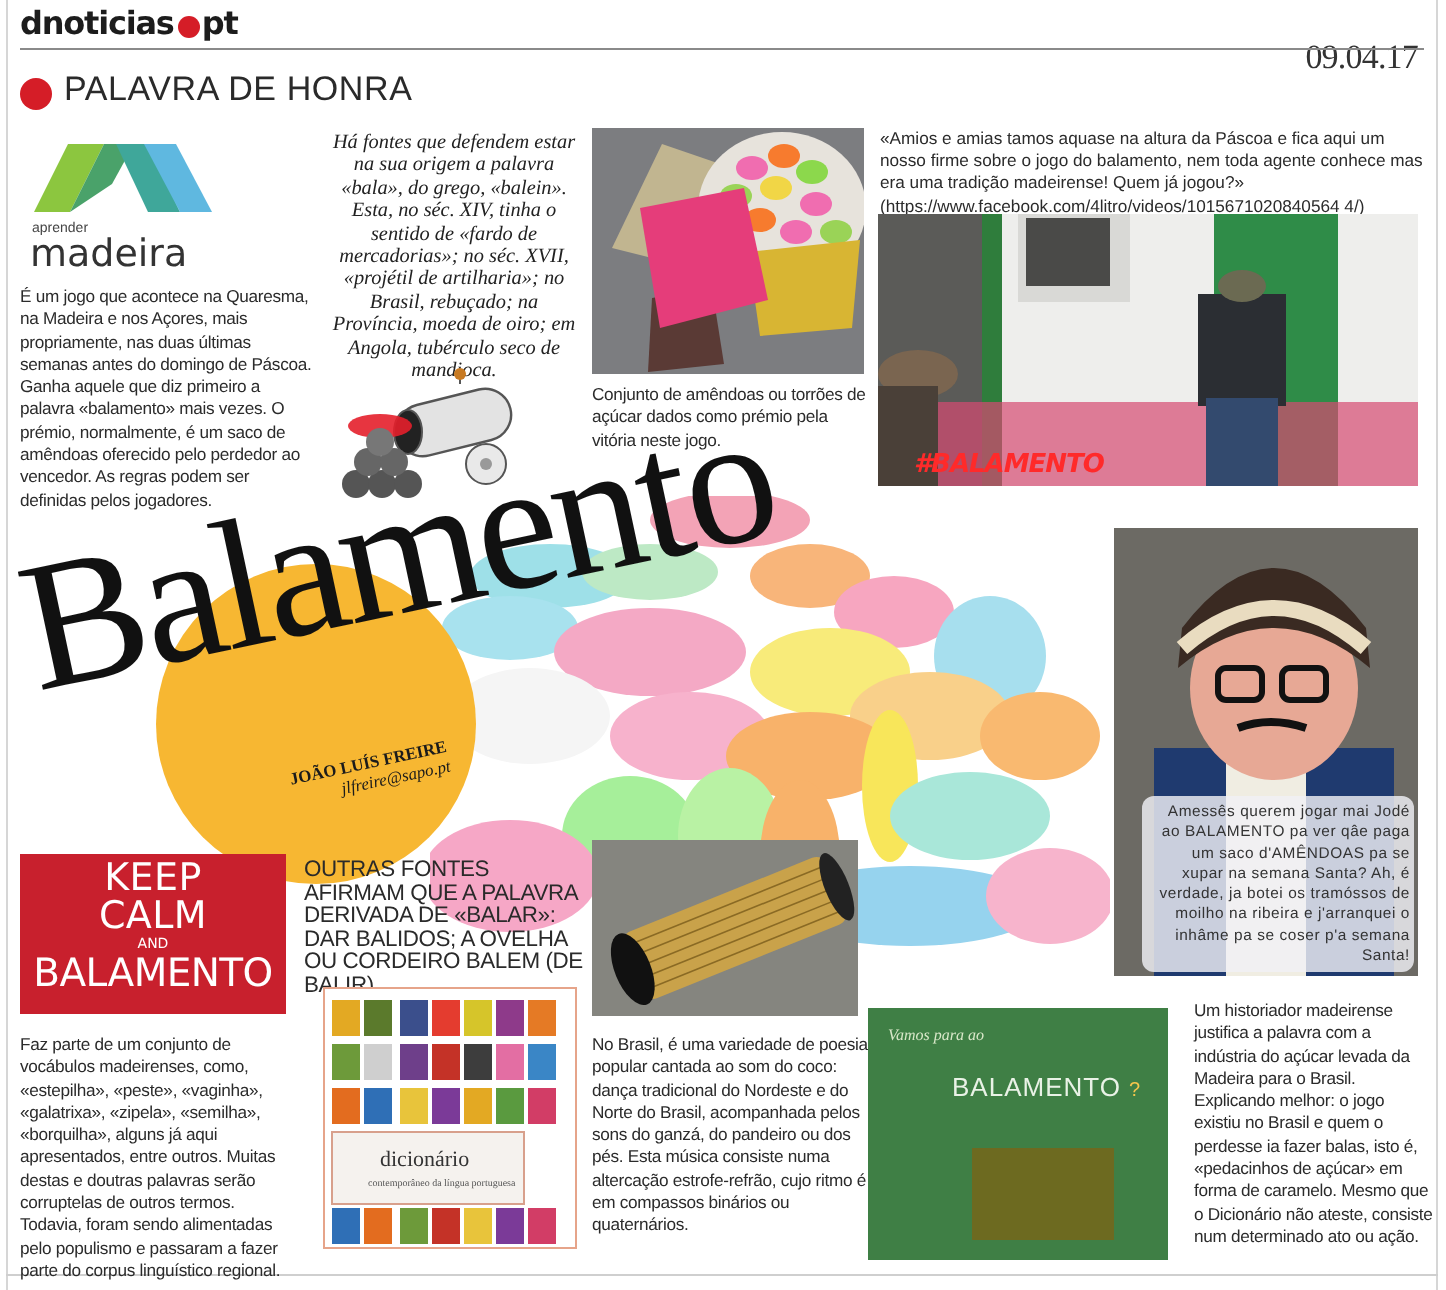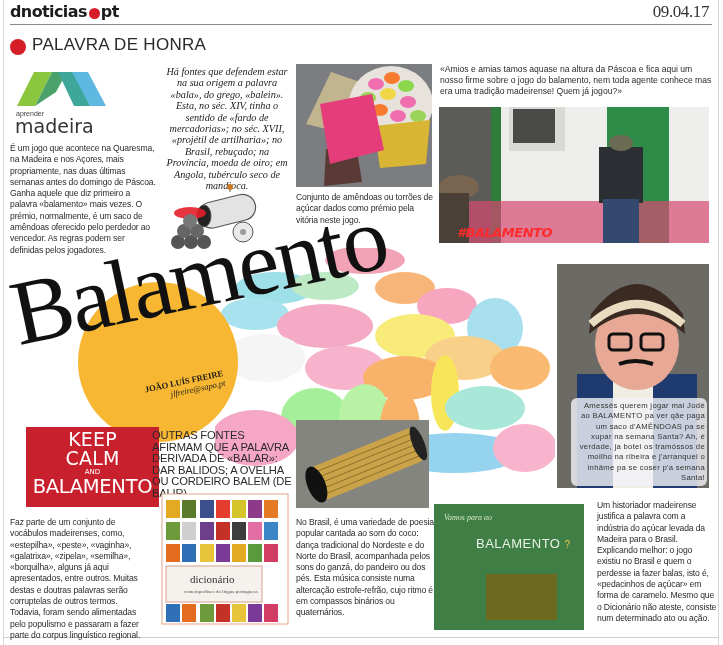--- a/index.html
+++ b/index.html
@@ -9,21 +9,21 @@
 
   
   .frame-left { left: 3px; top: 0; width: 1px; height: 645px; background: #d6d6d6; }
   .frame-right { left: 718px; top: 0; width: 1px; height: 645px; background: #d6d6d6; }
   .frame-bottom { left: 3px; top: 637px; width: 716px; height: 1px; background: #cfcfcf; }
 
   
   .masthead { left: 10px; top: 2px; font-family: "DejaVu Sans", sans-serif; font-weight: bold; font-size: 16px; letter-spacing: -0.6px; color: #1c1c1c; display: flex; align-items: center; }
   .masthead .dot { display: inline-block; width: 11px; height: 11px; border-radius: 50%; background: #d51d27; margin: 3px 1px 0 2px; }
   .header-rule { left: 10px; top: 24px; width: 702px; height: 1px; background: #8a8a8a; }
-  .date { right: 14px; top: 2px; font-family: "Liberation Serif", serif; font-size: 17px; color: #333; letter-spacing: -0.4px; }
+  .date { right: 14px; top: 19px; font-family: "Liberation Serif", serif; font-size: 17px; color: #333; letter-spacing: -0.4px; }
   .section { left: 10px; top: 35px; display: flex; align-items: flex-end; }
   .section .bullet { width: 16px; height: 16px; border-radius: 50%; background: #d51d27; margin-right: 6px; }
   .section span.label { font-size: 17px; color: #2a2a2a; letter-spacing: 0.3px; }
 
   
   .logo { left: 12px; top: 66px; width: 100px; height: 70px; }
   .body-text { font-size: 8.6px; line-height: 11.3px; color: #2b2b2b; letter-spacing: -0.15px; }
   .intro { left: 10px; top: 143px; width: 148px; }
 
   
@@ -46,21 +46,21 @@
   .byline .mail { font-style: italic; font-size: 8.5px; color: #1b1b1b; display: block; }
 
   
   .pile { left: 215px; top: 248px; width: 340px; height: 240px; }
 
   
   .comedian { left: 557px; top: 264px; width: 152px; height: 224px; overflow: hidden; background: #5d5a55; }
   .speech { left: 14px; top: 134px; width: 136px; background: rgba(240,240,245,0.82); border-radius: 6px; padding: 3px 2px; font-size: 7.7px; line-height: 10.3px; text-align: right; color: #333; letter-spacing: 0.3px; }
 
   
-  .keepcalm { left: 10px; top: 427px; width: 133px; height: 80px; background: #c8202d; color: #fff; text-align: center; font-family: "DejaVu Sans", sans-serif; padding-top: 3px; margin-left: 16px; }
+  .keepcalm { left: 10px; top: 427px; width: 133px; height: 80px; background: #c8202d; color: #fff; text-align: center; font-family: "DejaVu Sans", sans-serif; padding-top: 3px; }
   .keepcalm .big { display: block; font-size: 19px; line-height: 19px; letter-spacing: 0.2px; }
   .keepcalm .and { display: block; font-size: 7px; line-height: 9px; }
   .keepcalm .last { display: block; font-size: 19.5px; line-height: 20px; letter-spacing: -0.3px; }
   .vocab { left: 10px; top: 517px; width: 138px; }
 
   .otras { left: 152px; top: 430px; width: 142px; font-size: 11.2px; line-height: 11.5px; color: #2a2a2a; letter-spacing: -0.2px; }
   .dicionario { left: 160px; top: 492px; width: 130px; height: 134px; }
 
   .ganza { left: 296px; top: 420px; width: 133px; height: 88px; background: #7e7e7c; overflow: hidden; }
   .brasil { left: 296px; top: 517px; width: 138px; }
@@ -144,20 +144,21 @@
     </g>
     <polygon points="78,62 134,56 130,100 84,104" fill="#d8b533"></polygon>
     <polygon points="30,85 60,80 66,118 28,122" fill="#5a3a35"></polygon>
     <polygon points="24,40 76,30 88,86 34,100" fill="#e53d7a"></polygon>
   </svg>
 </div>
 <div class="abs body-text caption1">Conjunto de amêndoas ou torrões de açúcar dados como prémio pela vitória neste jogo.</div>
 
 <div class="abs fbquote">
   <span>«Amios e amias tamos aquase na altura da Páscoa e fica aqui um nosso firme sobre o jogo do balamento, nem toda agente conhece mas era uma tradição madeirense! Quem já jogou?»</span><br>
+  <span>(https://www.facebook.com/4litro/videos/1015671020840564 4/)</span>
 </div>
 <div class="abs video">
   <svg width="270" height="136" viewBox="0 0 270 136">
     <rect width="270" height="136" fill="#eeeeec"></rect>
     <rect x="0" y="0" width="60" height="136" fill="#5b5b58"></rect>
     <rect x="52" y="0" width="10" height="136" fill="#2f7d3c"></rect>
     <rect x="70" y="0" width="56" height="44" fill="#d9d9d6"></rect>
     <rect x="74" y="2" width="42" height="34" fill="#4a4a48"></rect>
     <rect x="168" y="0" width="62" height="136" fill="#2f8c48"></rect>
     <rect x="0" y="94" width="270" height="42" fill="#d64a72" opacity="0.7"></rect>

